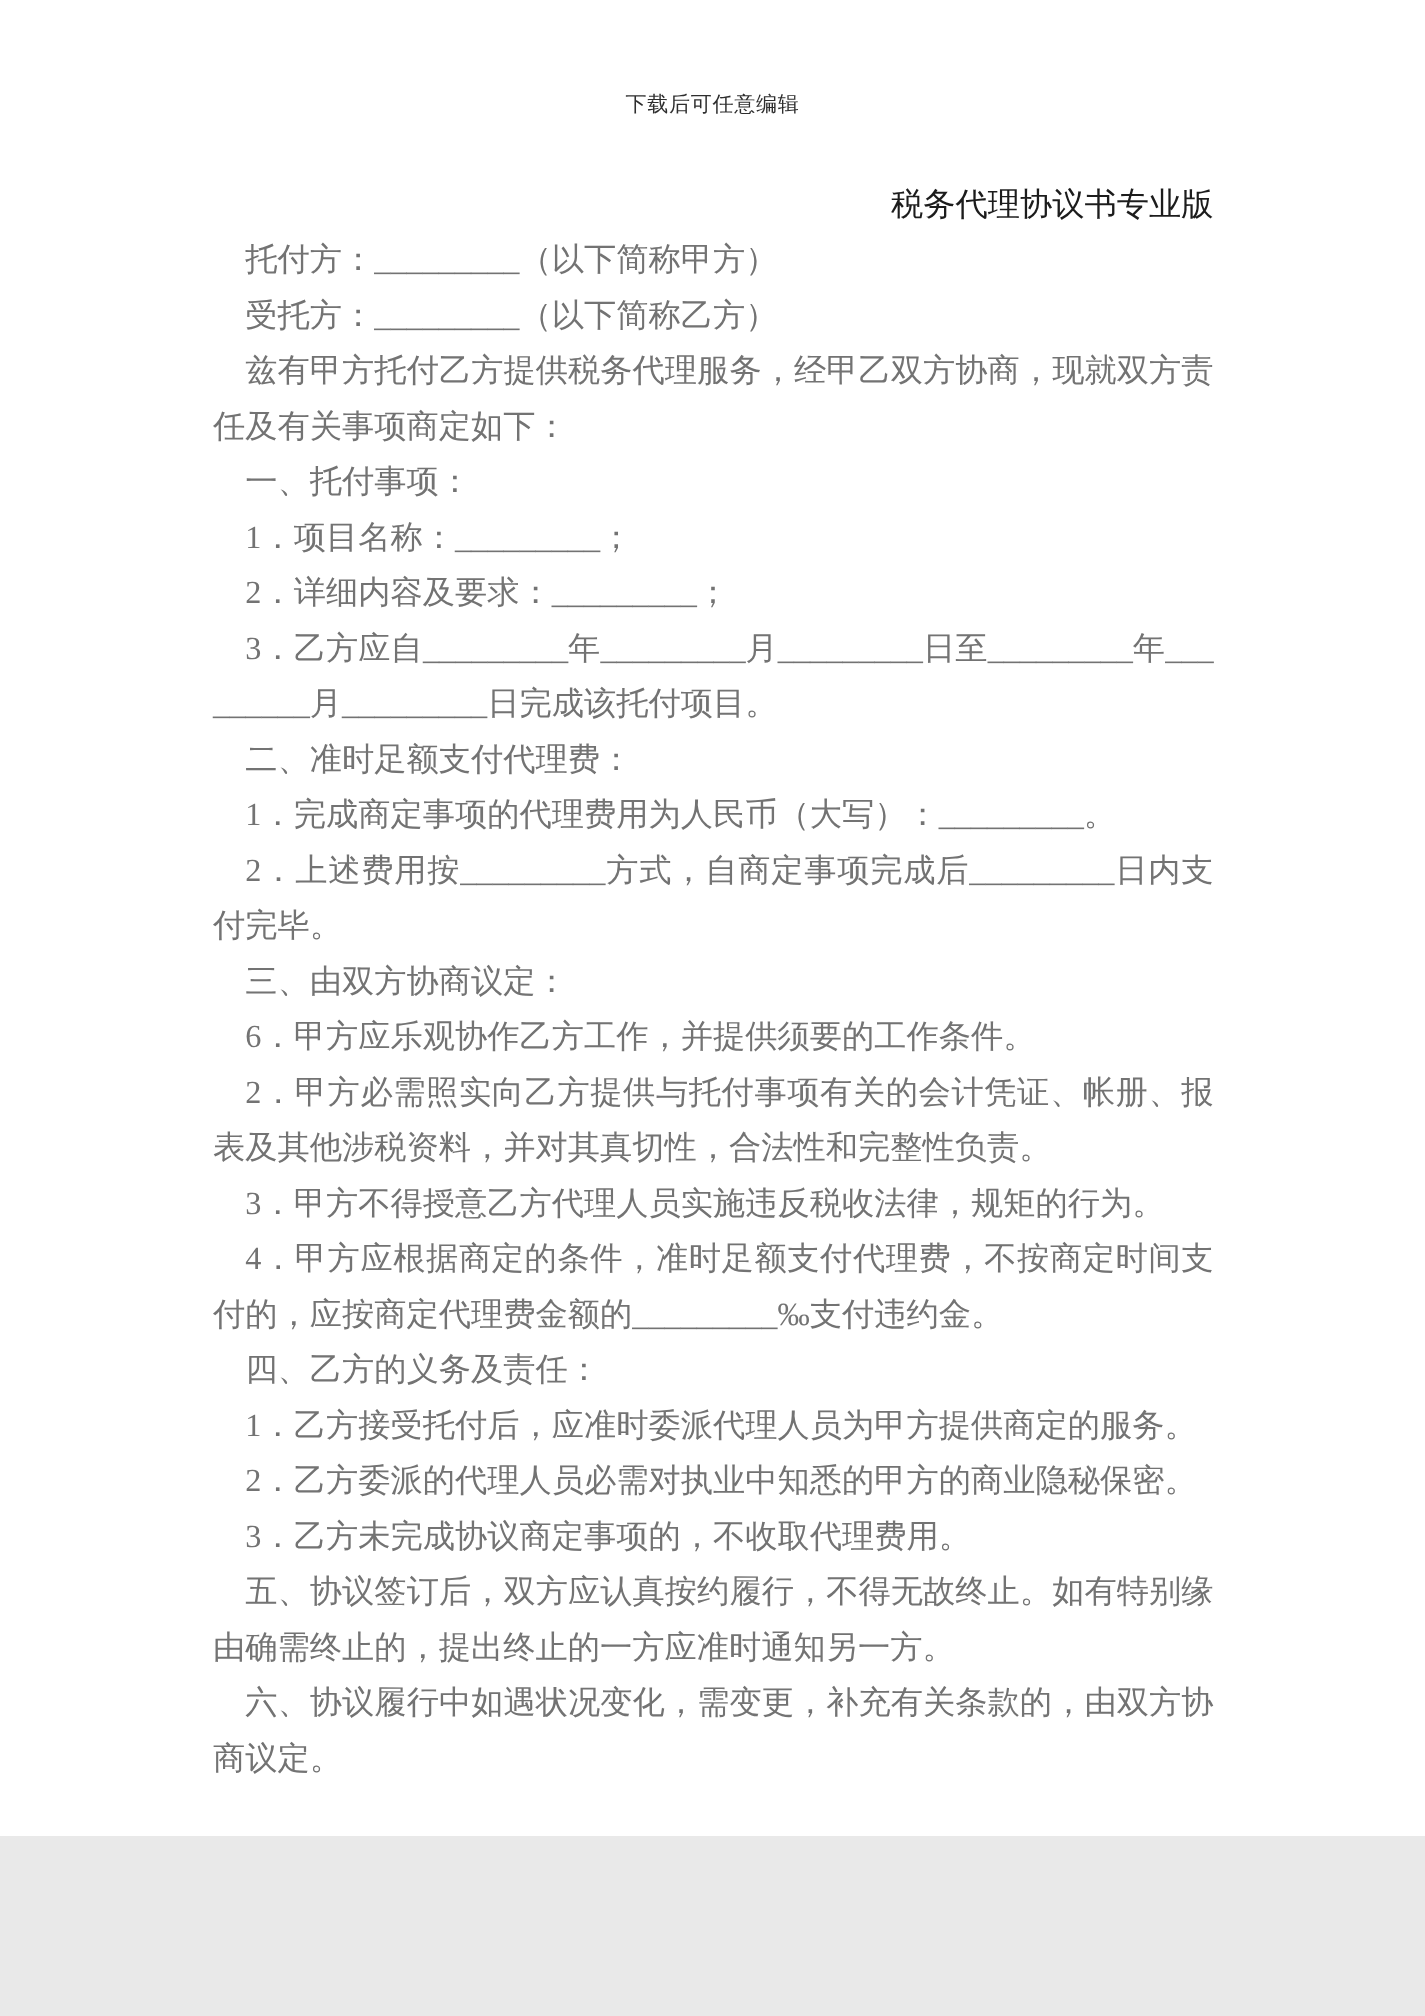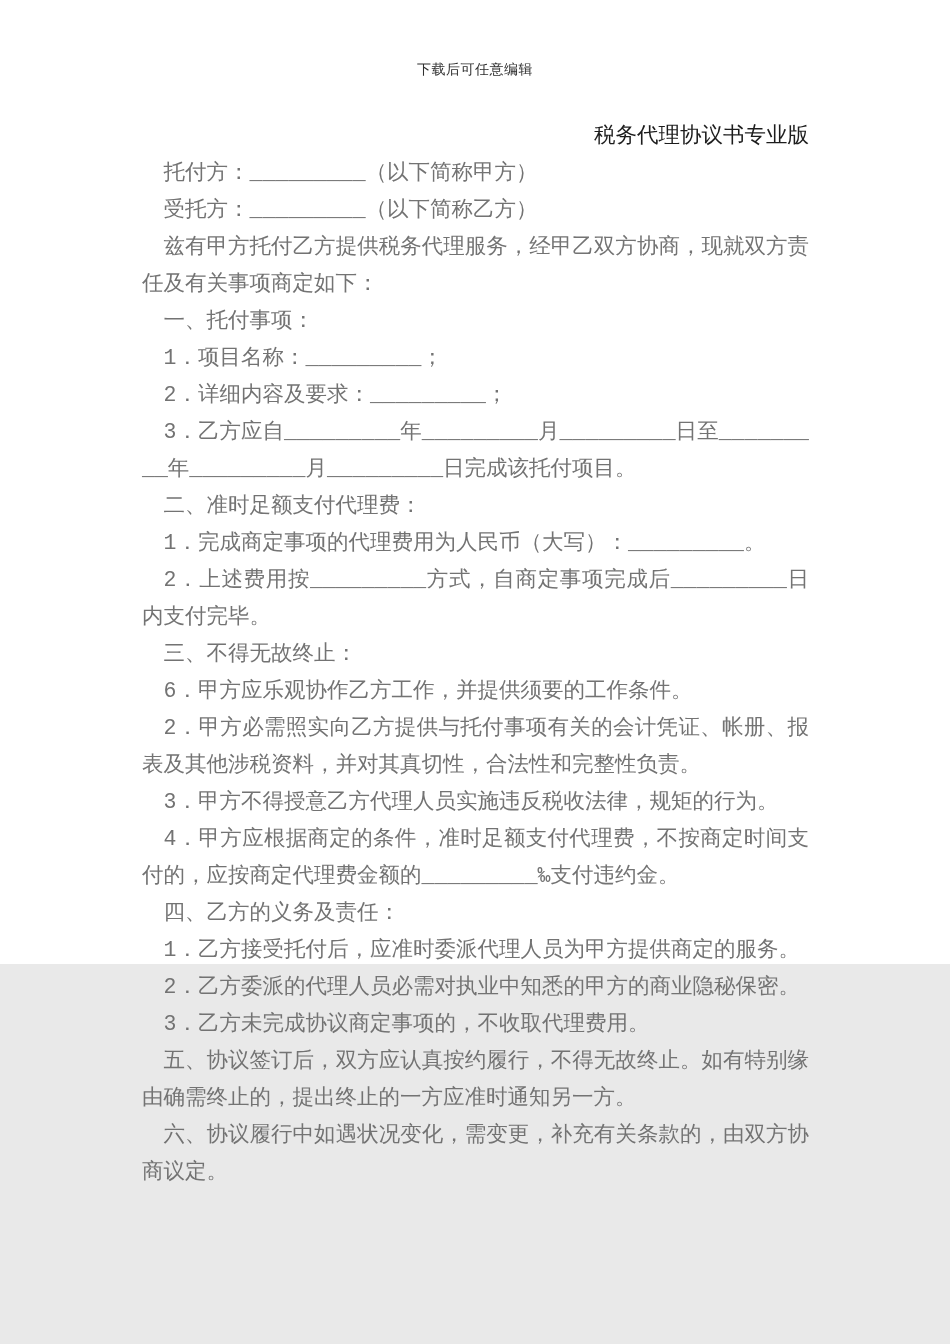--- a/index.html
+++ b/index.html
@@ -9,24 +9,23 @@
   body {
     width: 950px;
     height: 1344px;
     background: #e9e9e9;
     font-family: "Liberation Serif", "DejaVu Serif", serif;
     overflow: hidden;
   }
   .page {
     position: relative;
     width: 950px;
-    height: 964px;
+    height: 1224px;
     background: #ffffff;
     color: #1c1c1c;
-    font-family: Liberation Mono, monospace;
   }
   .header-note {
     position: absolute;
     top: 61px;
     left: 0;
     width: 950px;
     text-align: center;
     font-size: 14px;
     letter-spacing: 0.5px;
     color: #2e2e2e;
@@ -70,21 +69,21 @@
         <p class="para">托付方：_________（以下简称甲方）</p>
         <p class="para">受托方：_________（以下简称乙方）</p>
         <p class="para">兹有甲方托付乙方提供税务代理服务，经甲乙双方协商，现就双方责任及有关事项商定如下：</p>
         <p class="para">一、托付事项：</p>
         <p class="para">1．项目名称：_________；</p>
         <p class="para">2．详细内容及要求：_________；</p>
         <p class="para">3．乙方应自_________年_________月_________日至_________年_________月_________日完成该托付项目。</p>
         <p class="para">二、准时足额支付代理费：</p>
         <p class="para">1．完成商定事项的代理费用为人民币（大写）：_________。</p>
         <p class="para">2．上述费用按_________方式，自商定事项完成后_________日内支付完毕。</p>
-        <p class="para">三、不得无故终止：</p>
+        <p class="para">三、由双方协商议定：</p>
         <p class="para">6．甲方应乐观协作乙方工作，并提供须要的工作条件。</p>
         <p class="para">2．甲方必需照实向乙方提供与托付事项有关的会计凭证、帐册、报表及其他涉税资料，并对其真切性，合法性和完整性负责。</p>
         <p class="para">3．甲方不得授意乙方代理人员实施违反税收法律，规矩的行为。</p>
         <p class="para">4．甲方应根据商定的条件，准时足额支付代理费，不按商定时间支付的，应按商定代理费金额的_________‰支付违约金。</p>
         <p class="para">四、乙方的义务及责任：</p>
         <p class="para">1．乙方接受托付后，应准时委派代理人员为甲方提供商定的服务。</p>
         <p class="para">2．乙方委派的代理人员必需对执业中知悉的甲方的商业隐秘保密。</p>
         <p class="para">3．乙方未完成协议商定事项的，不收取代理费用。</p>
         <p class="para">五、协议签订后，双方应认真按约履行，不得无故终止。如有特别缘由确需终止的，提出终止的一方应准时通知另一方。</p>
         <p class="para">六、协议履行中如遇状况变化，需变更，补充有关条款的，由双方协商议定。</p>

